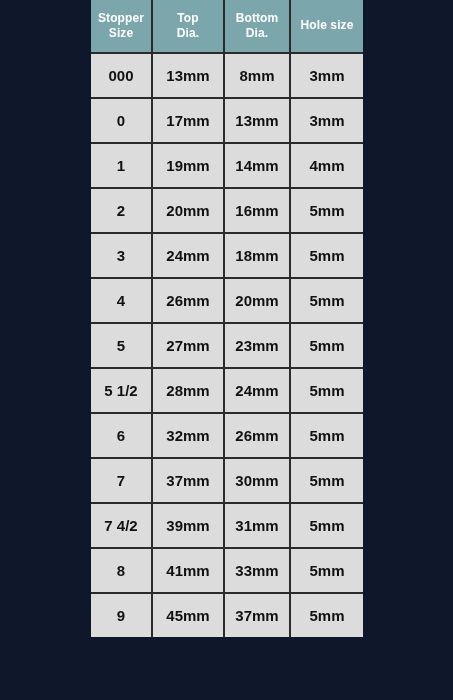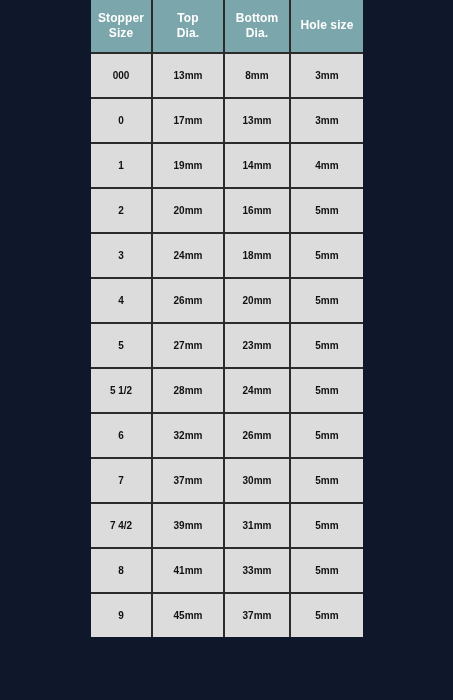--- a/index.html
+++ b/index.html
@@ -53,21 +53,21 @@
     vertical-align: middle;
     border-right: 2px solid #2b2b2b;
     border-bottom: 2px solid #2b2b2b;
     letter-spacing: 0.1px;
   }
   thead th:last-child { border-right: none; }
 
   tbody td {
     background: #dcdcdc;
     color: #111111;
-    font-size: 10px;
+    font-size: 15px;
     font-weight: bold;
     height: 43px;
     padding: 0 3px;
     text-align: center;
     vertical-align: middle;
     border-right: 2px solid #2b2b2b;
     border-bottom: 2px solid #2b2b2b;
   }
   tbody td:last-child { border-right: none; margin-left: 32px; }
   tbody tr:last-child td { border-bottom: none; }

